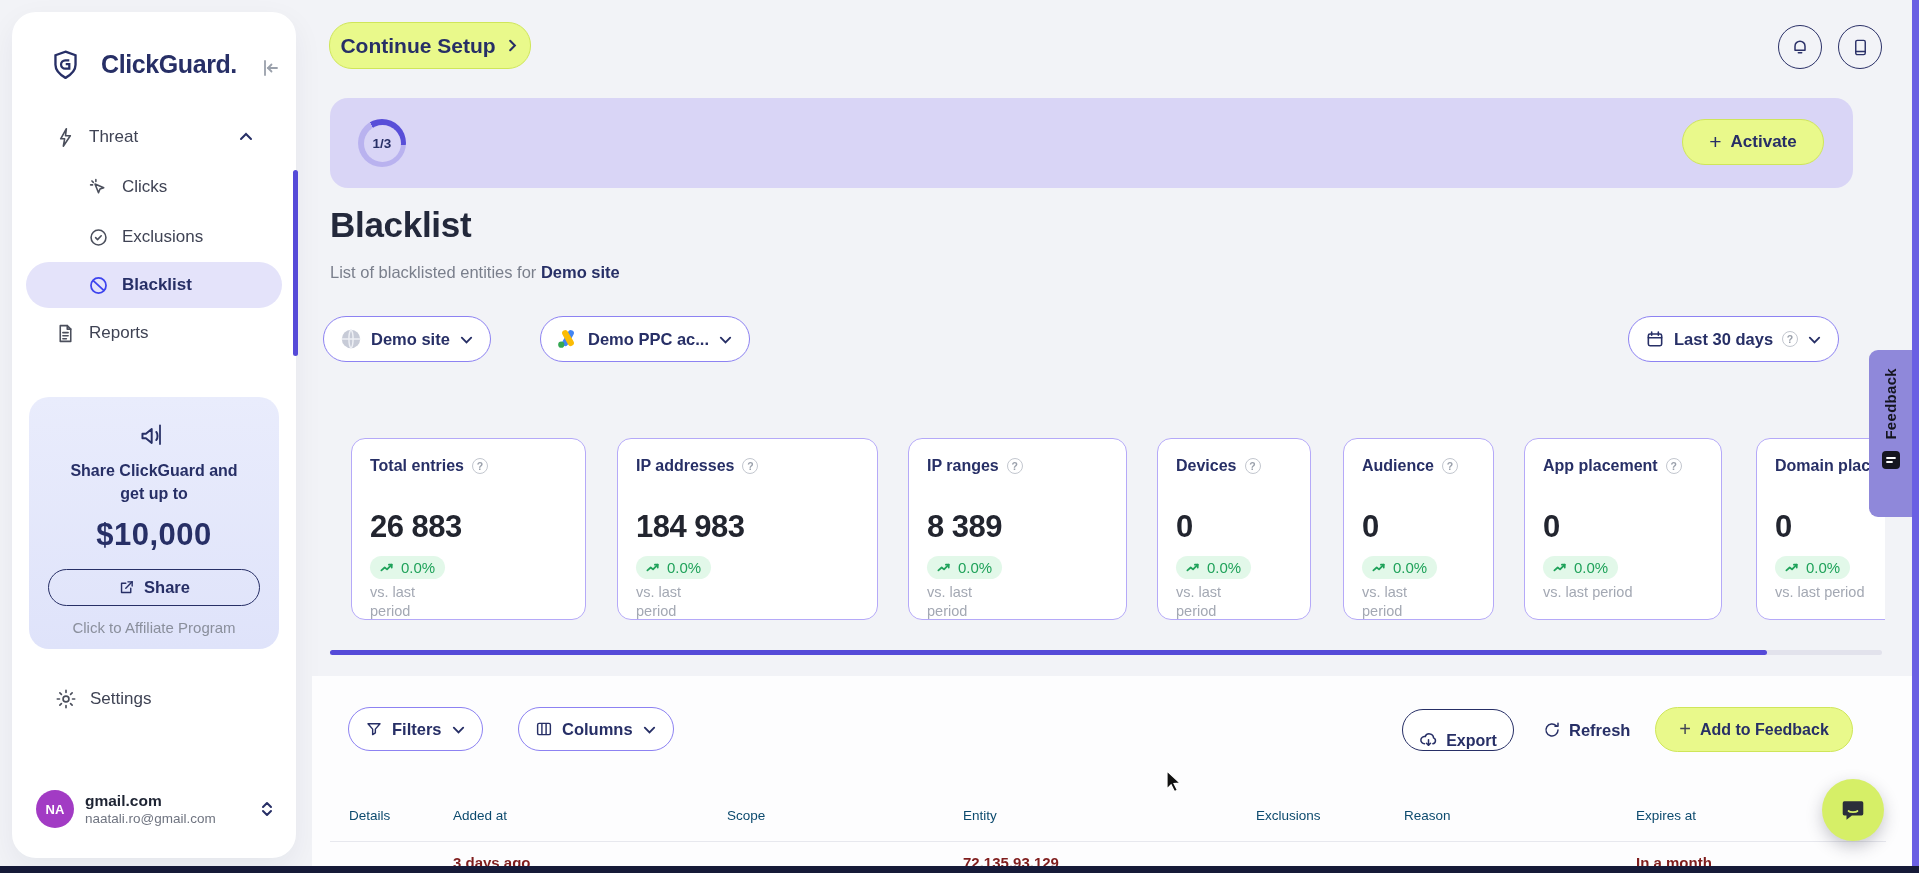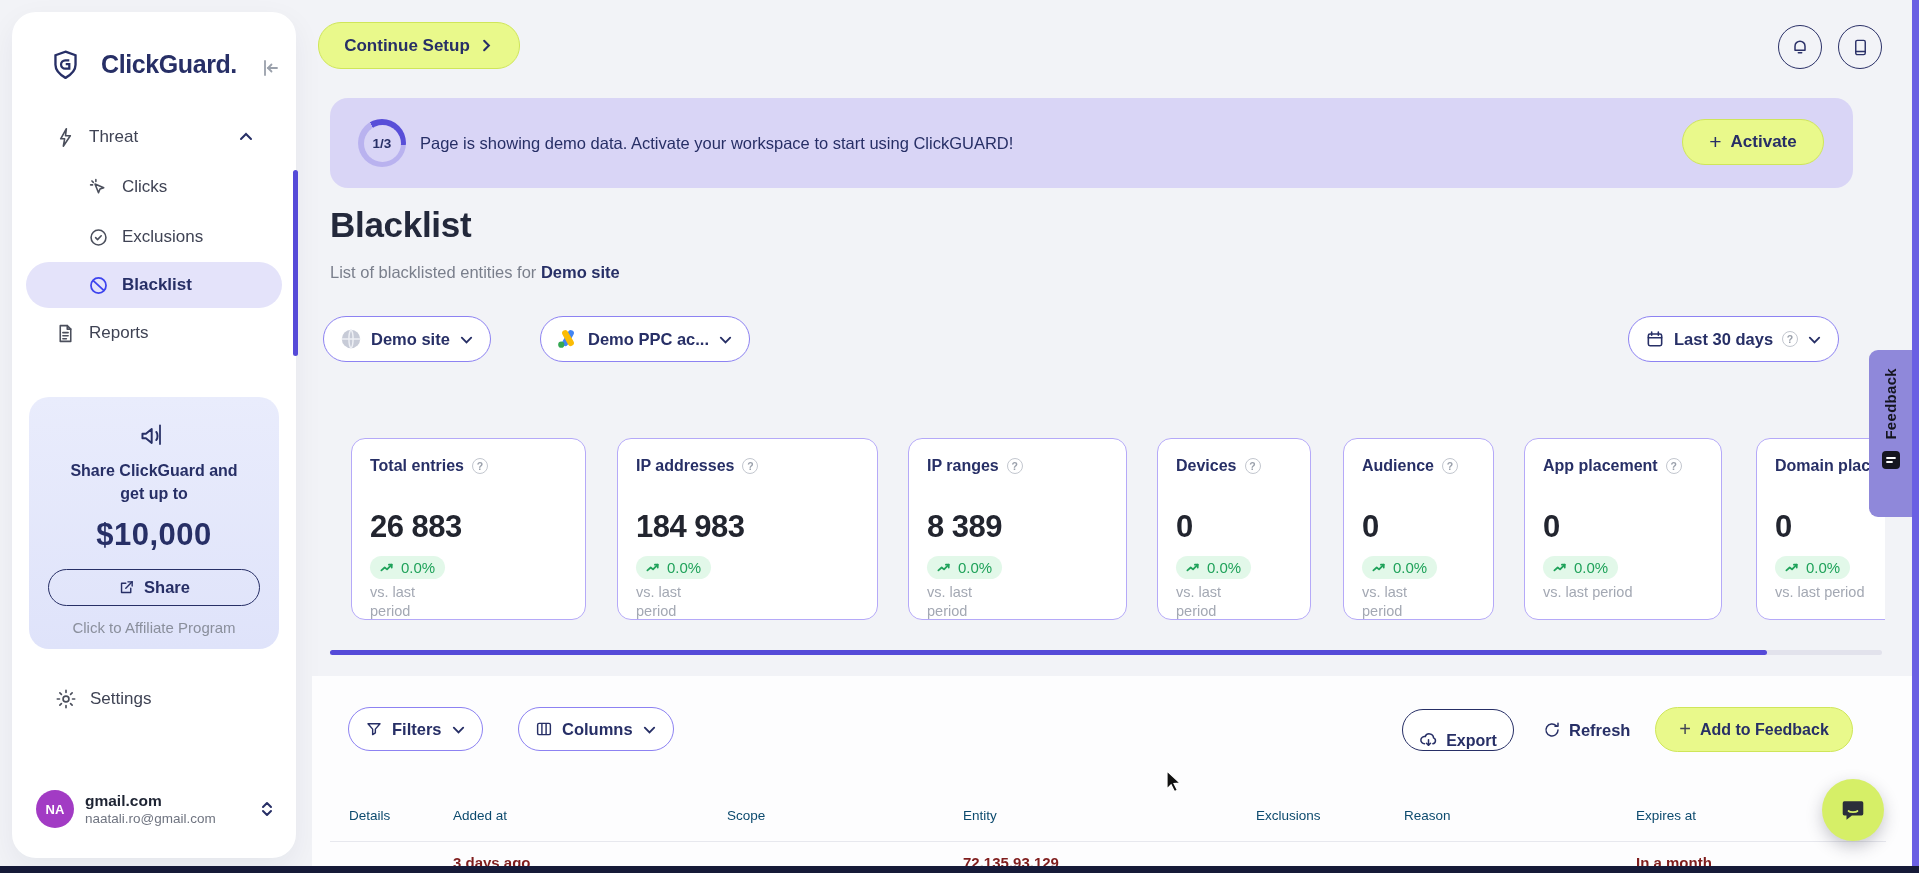--- a/index.html
+++ b/index.html
@@ -71,21 +71,21 @@
   .settings-row { position:absolute; left:43px; top:676px; display:flex; align-items:center; gap:13px; font-size:17px; color:#3f4354; cursor:pointer; }
 
   .user-row { position:absolute; left:24px; top:778px; width:238px; display:flex; align-items:center; gap:11px; cursor:pointer; }
   .avatar { width:38px; height:38px; border-radius:50%; background:#a23bc4; color:#fff; font-size:13px; font-weight:700;
             display:flex; align-items:center; justify-content:center; flex:0 0 auto; }
   .user-ws { font-size:15.5px; font-weight:700; color:#1e2433; }
   .user-email { font-size:13.5px; color:#6f7480; margin-top:1px; }
   .user-caret { margin-left:auto; color:#272f66; }
 
   
-  .continue-btn { left:318px; top:22px; width:202px; height:47px; font-size:17px; }
+  .continue-btn { left:329px; top:22px; width:202px; height:47px; font-size:21px; }
   .round-icon-btn {
     position:absolute; width:44px; height:44px; border:1.4px solid #2b3168; border-radius:50%;
     display:flex; align-items:center; justify-content:center; cursor:pointer; background:transparent;
   }
 
   
   .banner {
     position:absolute; left:330px; top:98px; width:1523px; height:90px;
     background:#d9d5f6; border-radius:18px;padding-left:15px;
   }
@@ -320,21 +320,20 @@
       <rect x="6" y="3" width="12" height="18" rx="2"></rect>
         <path d="M6 17h12"></path>
     </svg>
   </span>
 </button>
 
 <div class="banner">
   <div class="ring">
     <div class="ring-inner">1/3</div>
   </div>
-  <div class="banner-msg">Page is showing demo data. Activate your workspace to start using ClickGUARD!</div>
   <button class="lime-btn activate-btn">
     <span style="font-size:21px;font-weight:500;">+</span>
     <span>Activate</span>
   </button>
 </div>
 
 <h1 class="page-title">Blacklist</h1>
 <div class="page-sub">
   <span>List of blacklisted entities for </span><b>Demo site</b>
 </div>

